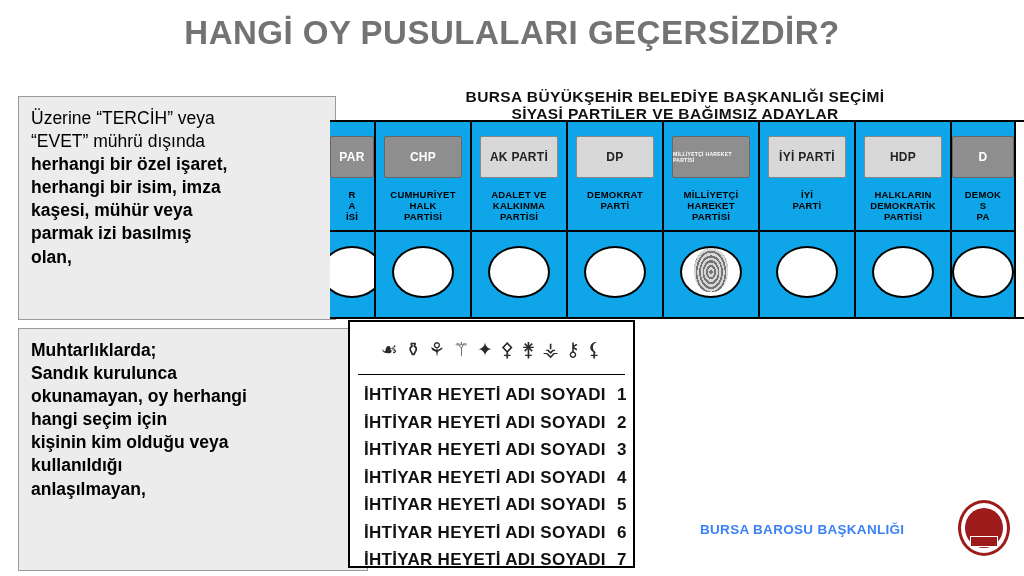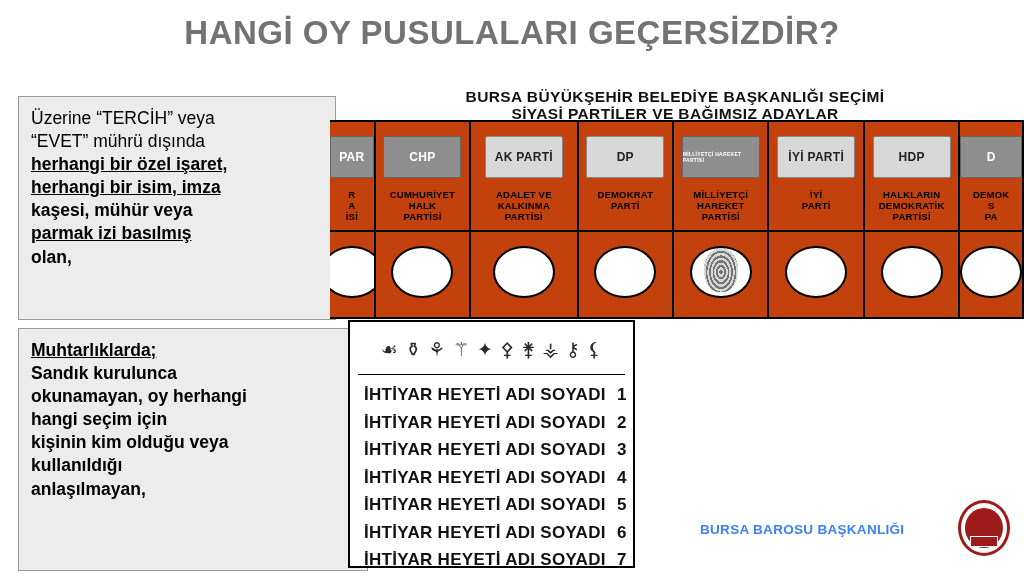--- a/index.html
+++ b/index.html
@@ -47,21 +47,21 @@
   }
   #box-bottom {
     left: 18px;
     top: 328px;
     width: 350px;
     height: 243px;
     font-size: 17.5px;
   }
   .ln { display: block; }
   .b { font-weight: bold; }
-  .u { text-decoration: underline; }
+  .u { }
   .reg { font-weight: normal; }
 
   
   .ballot-head {
     position: absolute;
     left: 345px;
     top: 88px;
     width: 660px;
     text-align: center;
     font-size: 15.5px;
@@ -78,21 +78,21 @@
     height: 195px;
     background: #ffffff;
     border-top: 2px solid #000;
     border-bottom: 2px solid #000;
     display: flex;
   }
   .col {
     border-right: 2px solid #000;
     box-sizing: border-box;
     position: relative;
-    background: #c2410c;
+    background: #0ea5e9;
   }
   .col.first { border-left: 0; }
   .col.partial { overflow: hidden; }
   .logo-cell {
     height: 62px;
     display: flex;
     align-items: center;
     justify-content: center;
     padding-top: 4px;
   }
@@ -276,21 +276,21 @@
         <div class="logo-box">CHP</div>
       </div>
       <div class="party-name">
         <div>CUMHURİYET</div>
         <div>HALK</div>
         <div>PARTİSİ</div>
       </div>
       <div class="sep"></div>
       <div class="vote-oval"></div>
     </div>
-    <div class="col" style="width: 108px;">
+    <div class="col" style="width: 96px;">
       <div class="logo-cell">
         <div class="logo-box light">AK PARTİ</div>
       </div>
       <div class="party-name">
         <div>ADALET VE</div>
         <div>KALKINMA</div>
         <div>PARTİSİ</div>
       </div>
       <div class="sep"></div>
       <div class="vote-oval"></div>

